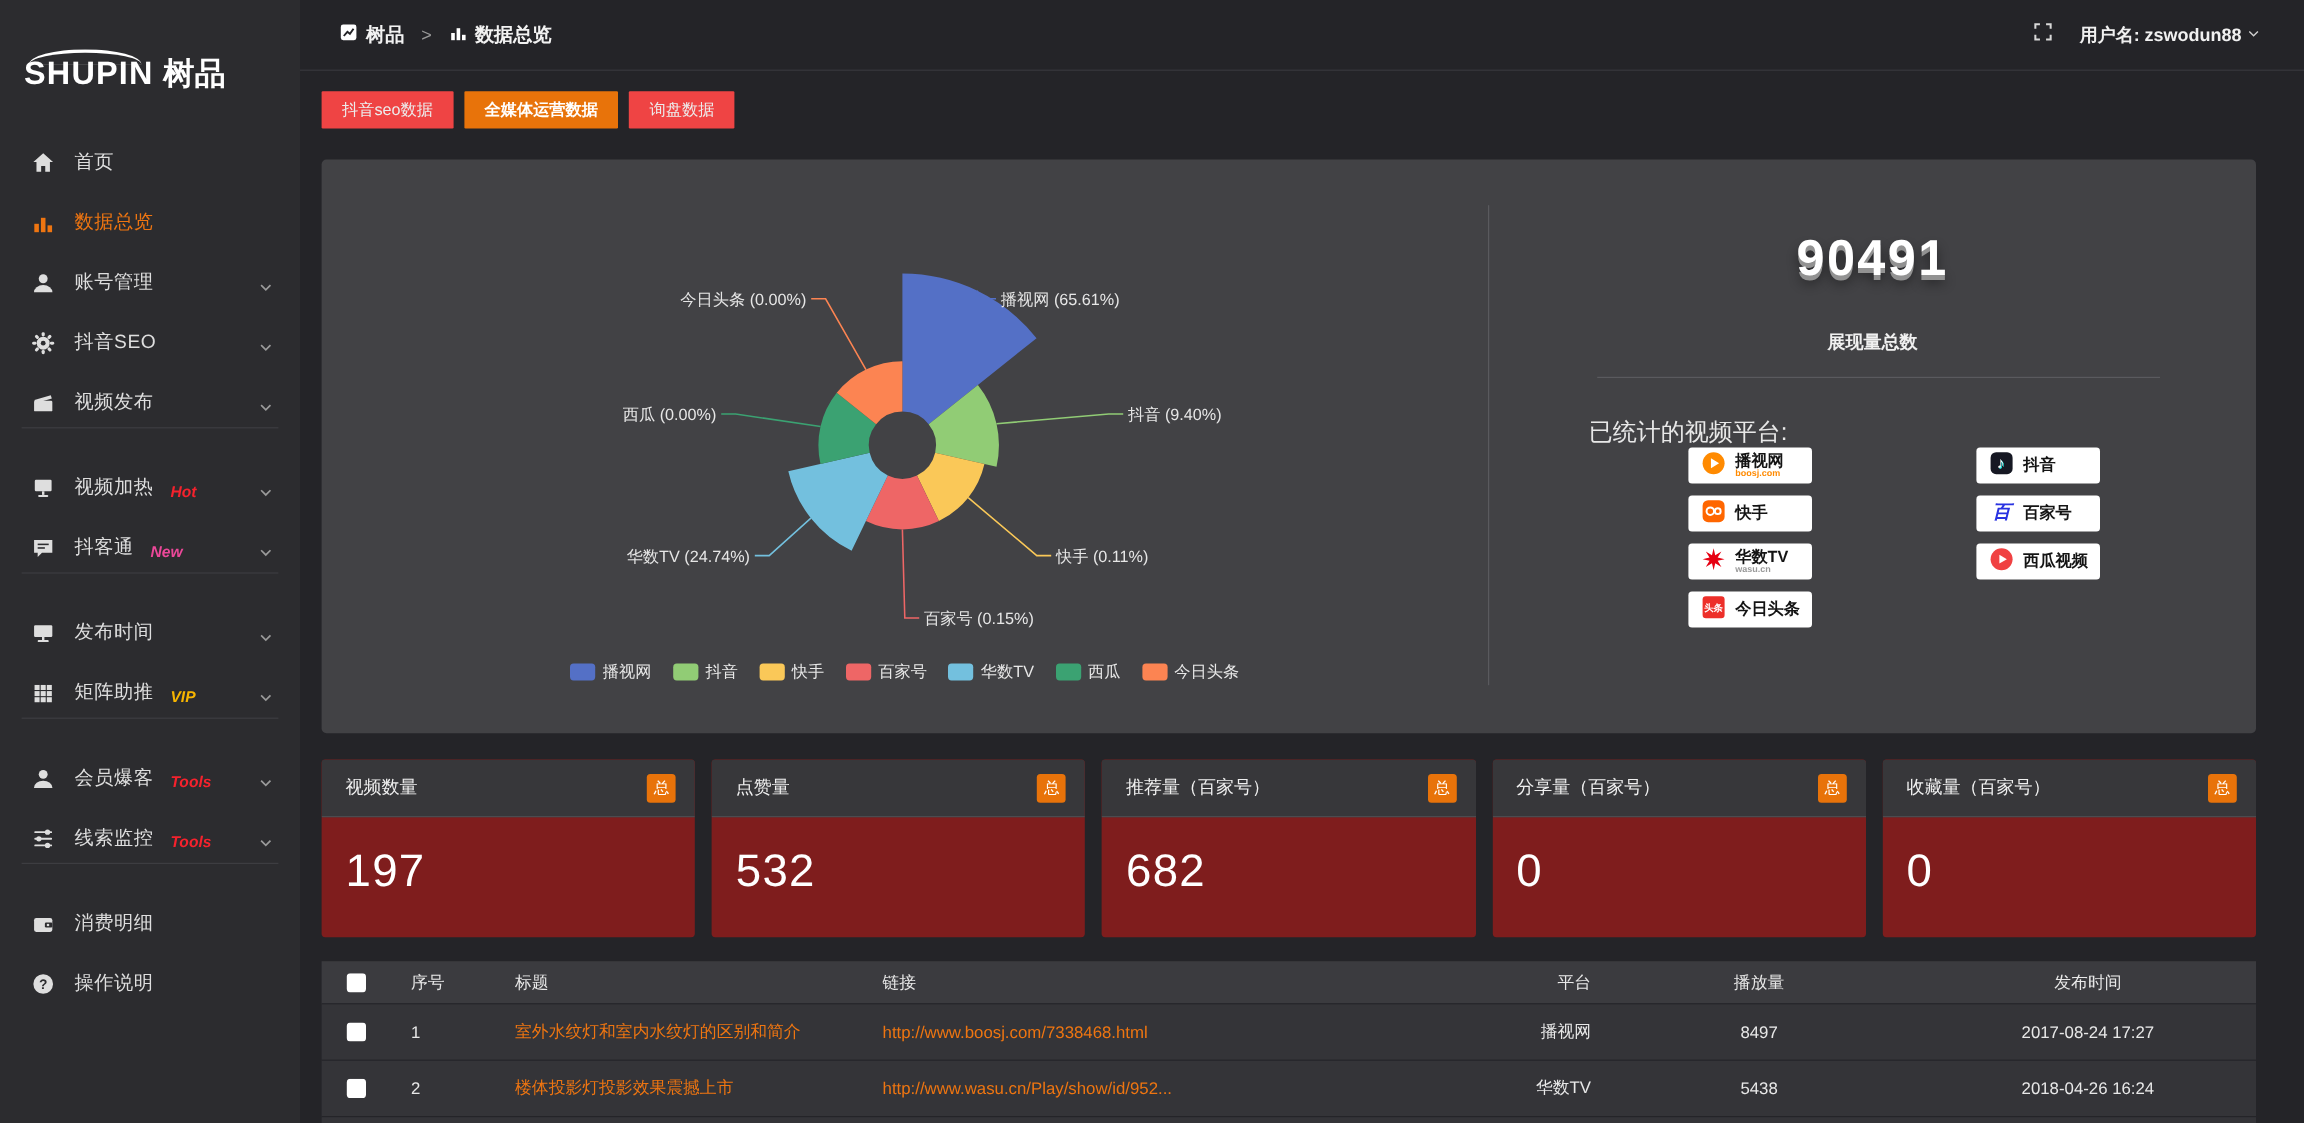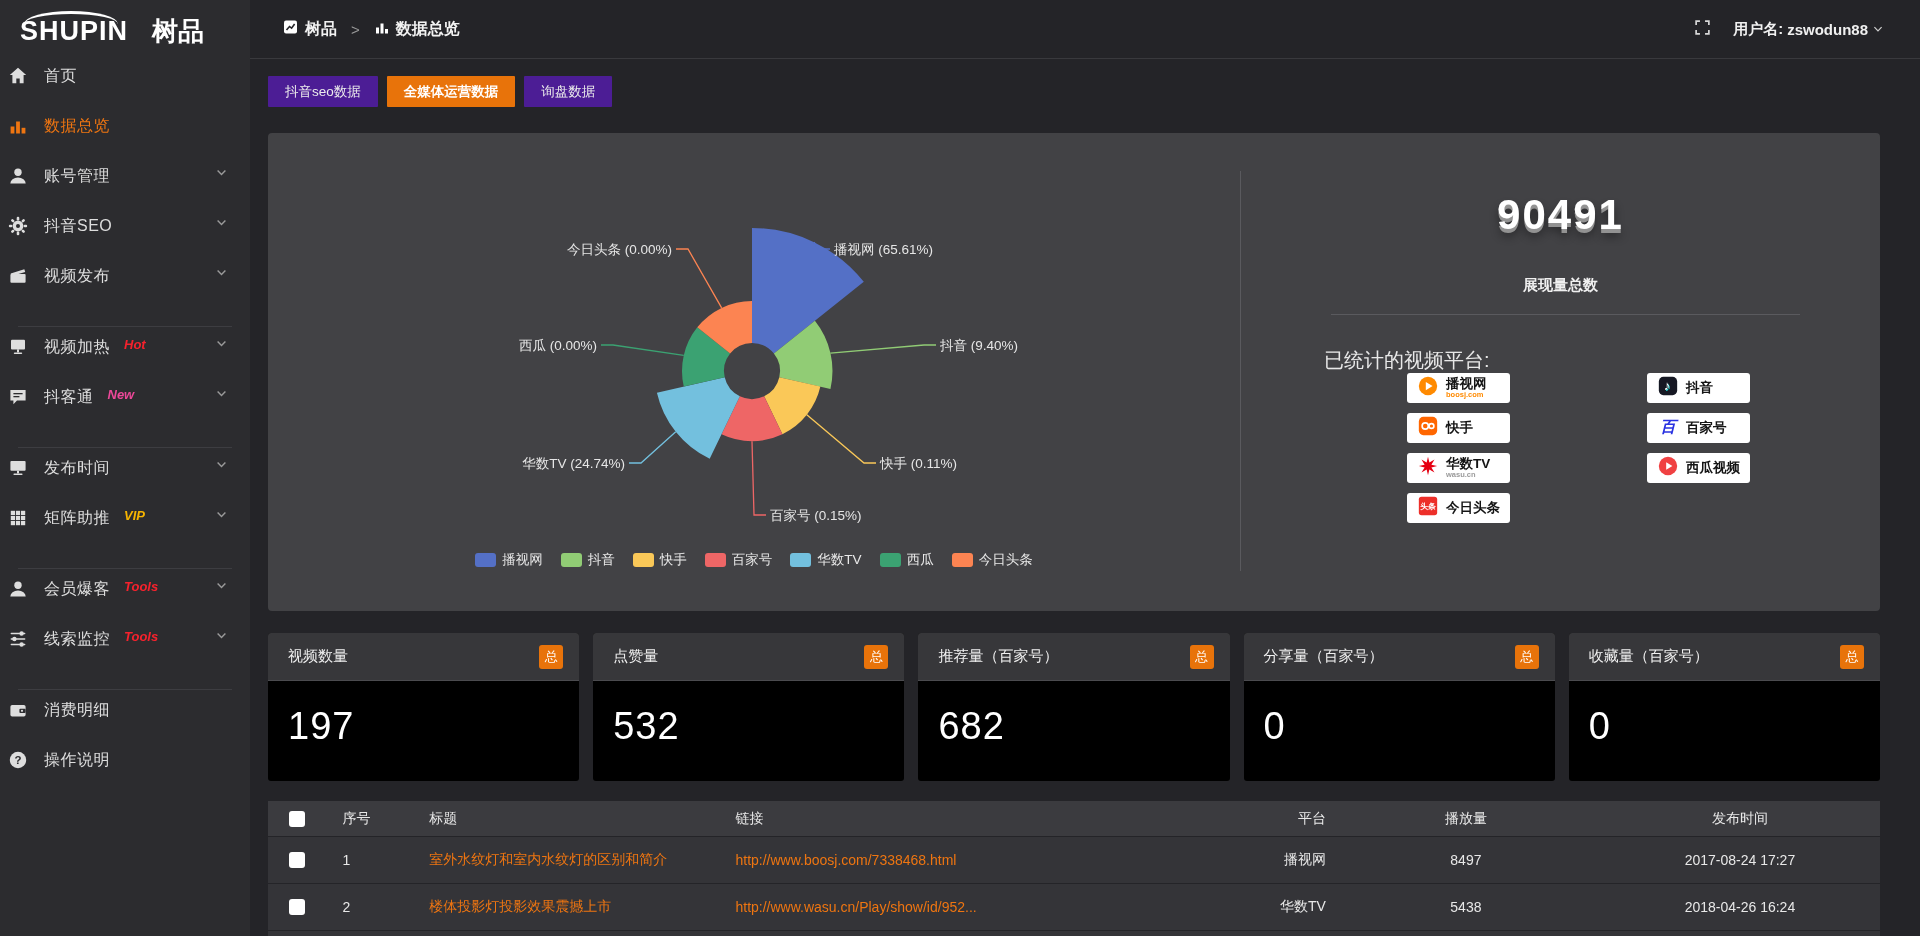--- a/index.html
+++ b/index.html
@@ -1,47 +1,47 @@
 <!DOCTYPE html>
 <html><head>
 <meta charset="utf-8">
 <style>
   * { margin:0; padding:0; box-sizing:border-box; }
   html,body { width:1920px; height:936px; overflow:hidden; background:#242428;
     font-family:"Liberation Sans","DejaVu Sans",sans-serif; color:#e6e6e6; }
 
   
   #sidebar { position:absolute; left:0; top:0; width:250px; height:936px; background:#2c2c2f; z-index:5; }
-  #logo { height:62px; display:flex; align-items:center; padding-left:20px; gap:24px; }
+  #logo { height:62px; display:flex; align-items:center; padding-left:20px; gap:8px;margin-top:30px; }
   #logo .latin { font-size:27px; font-weight:bold; letter-spacing:1px; color:#fff; position:relative; }
   #logo .latin:before { content:""; position:absolute; left:4px; right:10px; top:-5px; height:10px;
     border-top:3px solid #fff; border-radius:50%/100% 100% 0 0; }
   #logo .cn { font-size:26px; font-weight:bold; color:#fff; }
   #menu { padding-top:4px; }
-  .m-item { height:50px; display:flex; align-items:flex-start; padding-left:8px; position:relative;
+  .m-item { height:50px; display:flex; align-items:flex-end; padding-left:26px; position:relative;
     cursor:pointer; color:#dedede; font-size:16px; }
   .m-item .ic { width:20px; height:20px; display:inline-flex; }
   .m-item .lbl { margin-left:16px; letter-spacing:.5px; }
   .m-item .bdg { margin-left:14px; font-size:13px; font-weight:bold; font-style:italic; }
   .m-item .chev { position:absolute; right:22px; color:#9a9a9a; display:inline-flex; }
   .m-item.active { color:#ee7511; }
   .m-divider { height:1px; background:#3d3d41; margin:10px 18px; }
 
   
   #topbar { position:absolute; left:250px; top:0; right:0; height:59px; background:#242428;
     border-bottom:1px solid #39393d; display:flex; align-items:center; padding:0 36px 0 33px; }
   .crumb { display:flex; align-items:center; gap:6px; font-size:16px; font-weight:bold; color:#f2f2f2; }
   .crumb .sep { color:#9a9a9a; font-weight:normal; margin:0 8px; font-size:15px; }
   #topbar .right { margin-left:auto; display:flex; align-items:center; gap:22px; }
   #user-box { display:flex; align-items:center; gap:4px; font-size:15px; font-weight:bold; color:#f0f0f0; cursor:pointer; }
 
   
   #main { position:absolute; left:250px; top:60px; right:0; bottom:0; padding:0 40px 0 18px; }
   #tabs { margin-top:16px; display:flex; gap:9px; }
-  .tab { height:31px; padding:0 17px; display:flex; align-items:center; background:#4c1d95;
+  .tab { height:31px; padding:0 17px; display:flex; align-items:center; background:#ef4444;
     color:#ececec; font-size:13.5px; cursor:pointer; border-radius:1px; }
   .tab.active { background:#e8730a; color:#fff; font-weight:bold; }
 
   
   #panel { position:relative; margin-top:26px; height:478px; background:#424245; border-radius:4px; }
   #pie-svg { position:absolute; left:0; top:0; }
   #legend { position:absolute; left:0; top:418px; width:972px; display:flex; justify-content:center; gap:18px; }
   .lg-item { display:flex; align-items:center; gap:6px; font-size:13.5px; color:#e8e8e8; cursor:pointer; }
   .lg-sw { width:21px; height:14px; border-radius:3px; }
   #v-div { position:absolute; left:972px; top:38px; bottom:40px; width:1px; background:#5a5a5e; }
@@ -55,21 +55,21 @@
   #plat-col-left { left:166px; }
   #plat-col-right { left:406px; }
   .plat-badge { height:30px; background:#fff; border-radius:3px; display:flex; align-items:center;
     gap:7px; padding:0 10px; min-width:100px; cursor:pointer; }
   .plat-badge .pname { font-size:13.5px; font-weight:bold; color:#141414; line-height:1; }
   .plat-badge .psub { font-size:7.5px; font-weight:bold; line-height:1.1; }
   .plat-badge .ptxt { display:flex; flex-direction:column; }
 
   
   #cards { margin-top:22px; display:flex; gap:14px; }
-  .card { flex:1; height:148px; background:#000000; border-radius:3px; overflow:hidden; }
+  .card { flex:1; height:148px; background:#7f1d1d; border-radius:3px; overflow:hidden; }
   .card-head { height:48px; background:#37373a; border-bottom:1px solid #4b4b4f; display:flex;
     align-items:center; padding:0 16px 0 20px; }
   .card-title { font-size:15px; color:#f0f0f0; }
   .card-badge { margin-left:auto; width:24px; height:24px; background:#e8730a; color:#fff; font-size:13px;
     display:flex; align-items:center; justify-content:center; border-radius:3px; cursor:pointer; }
   .card-value { padding:24px 0 0 20px; font-size:38px; color:#fff; letter-spacing:1px; }
 
   
   #table { margin-top:20px; }
   .t-row { display:flex; align-items:center; height:47px; background:#343438; border-bottom:1px solid #242428; }

